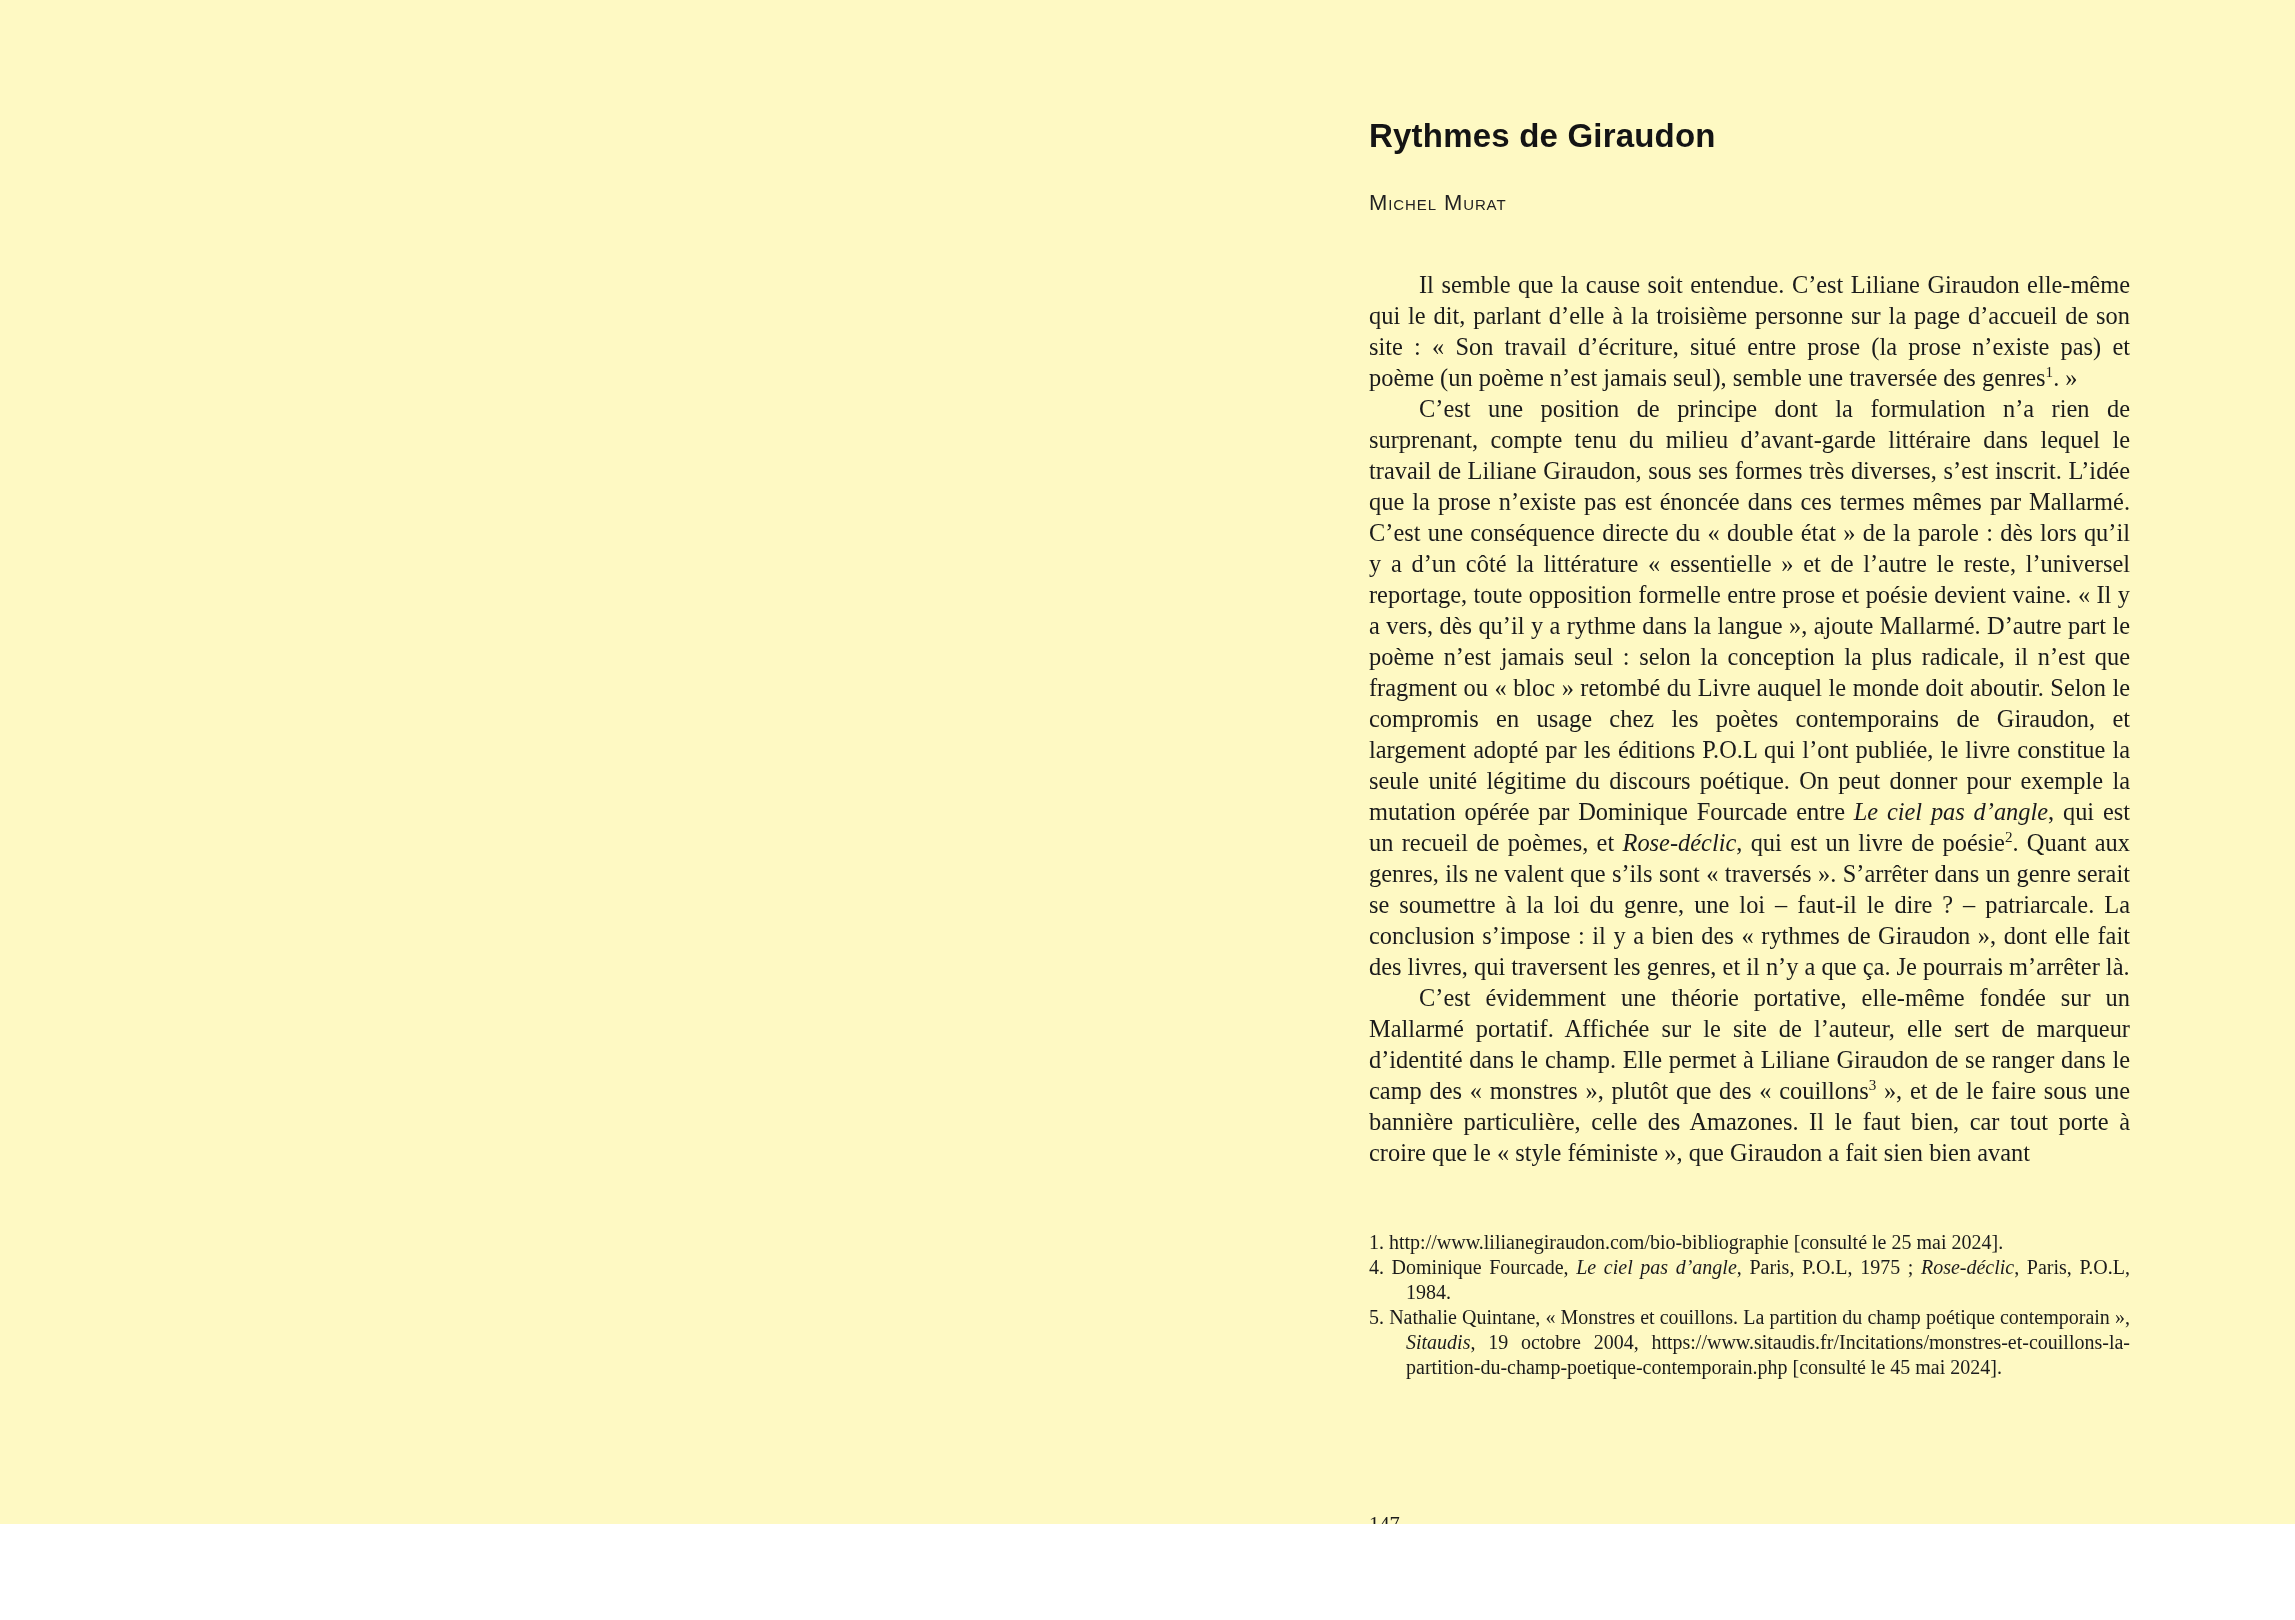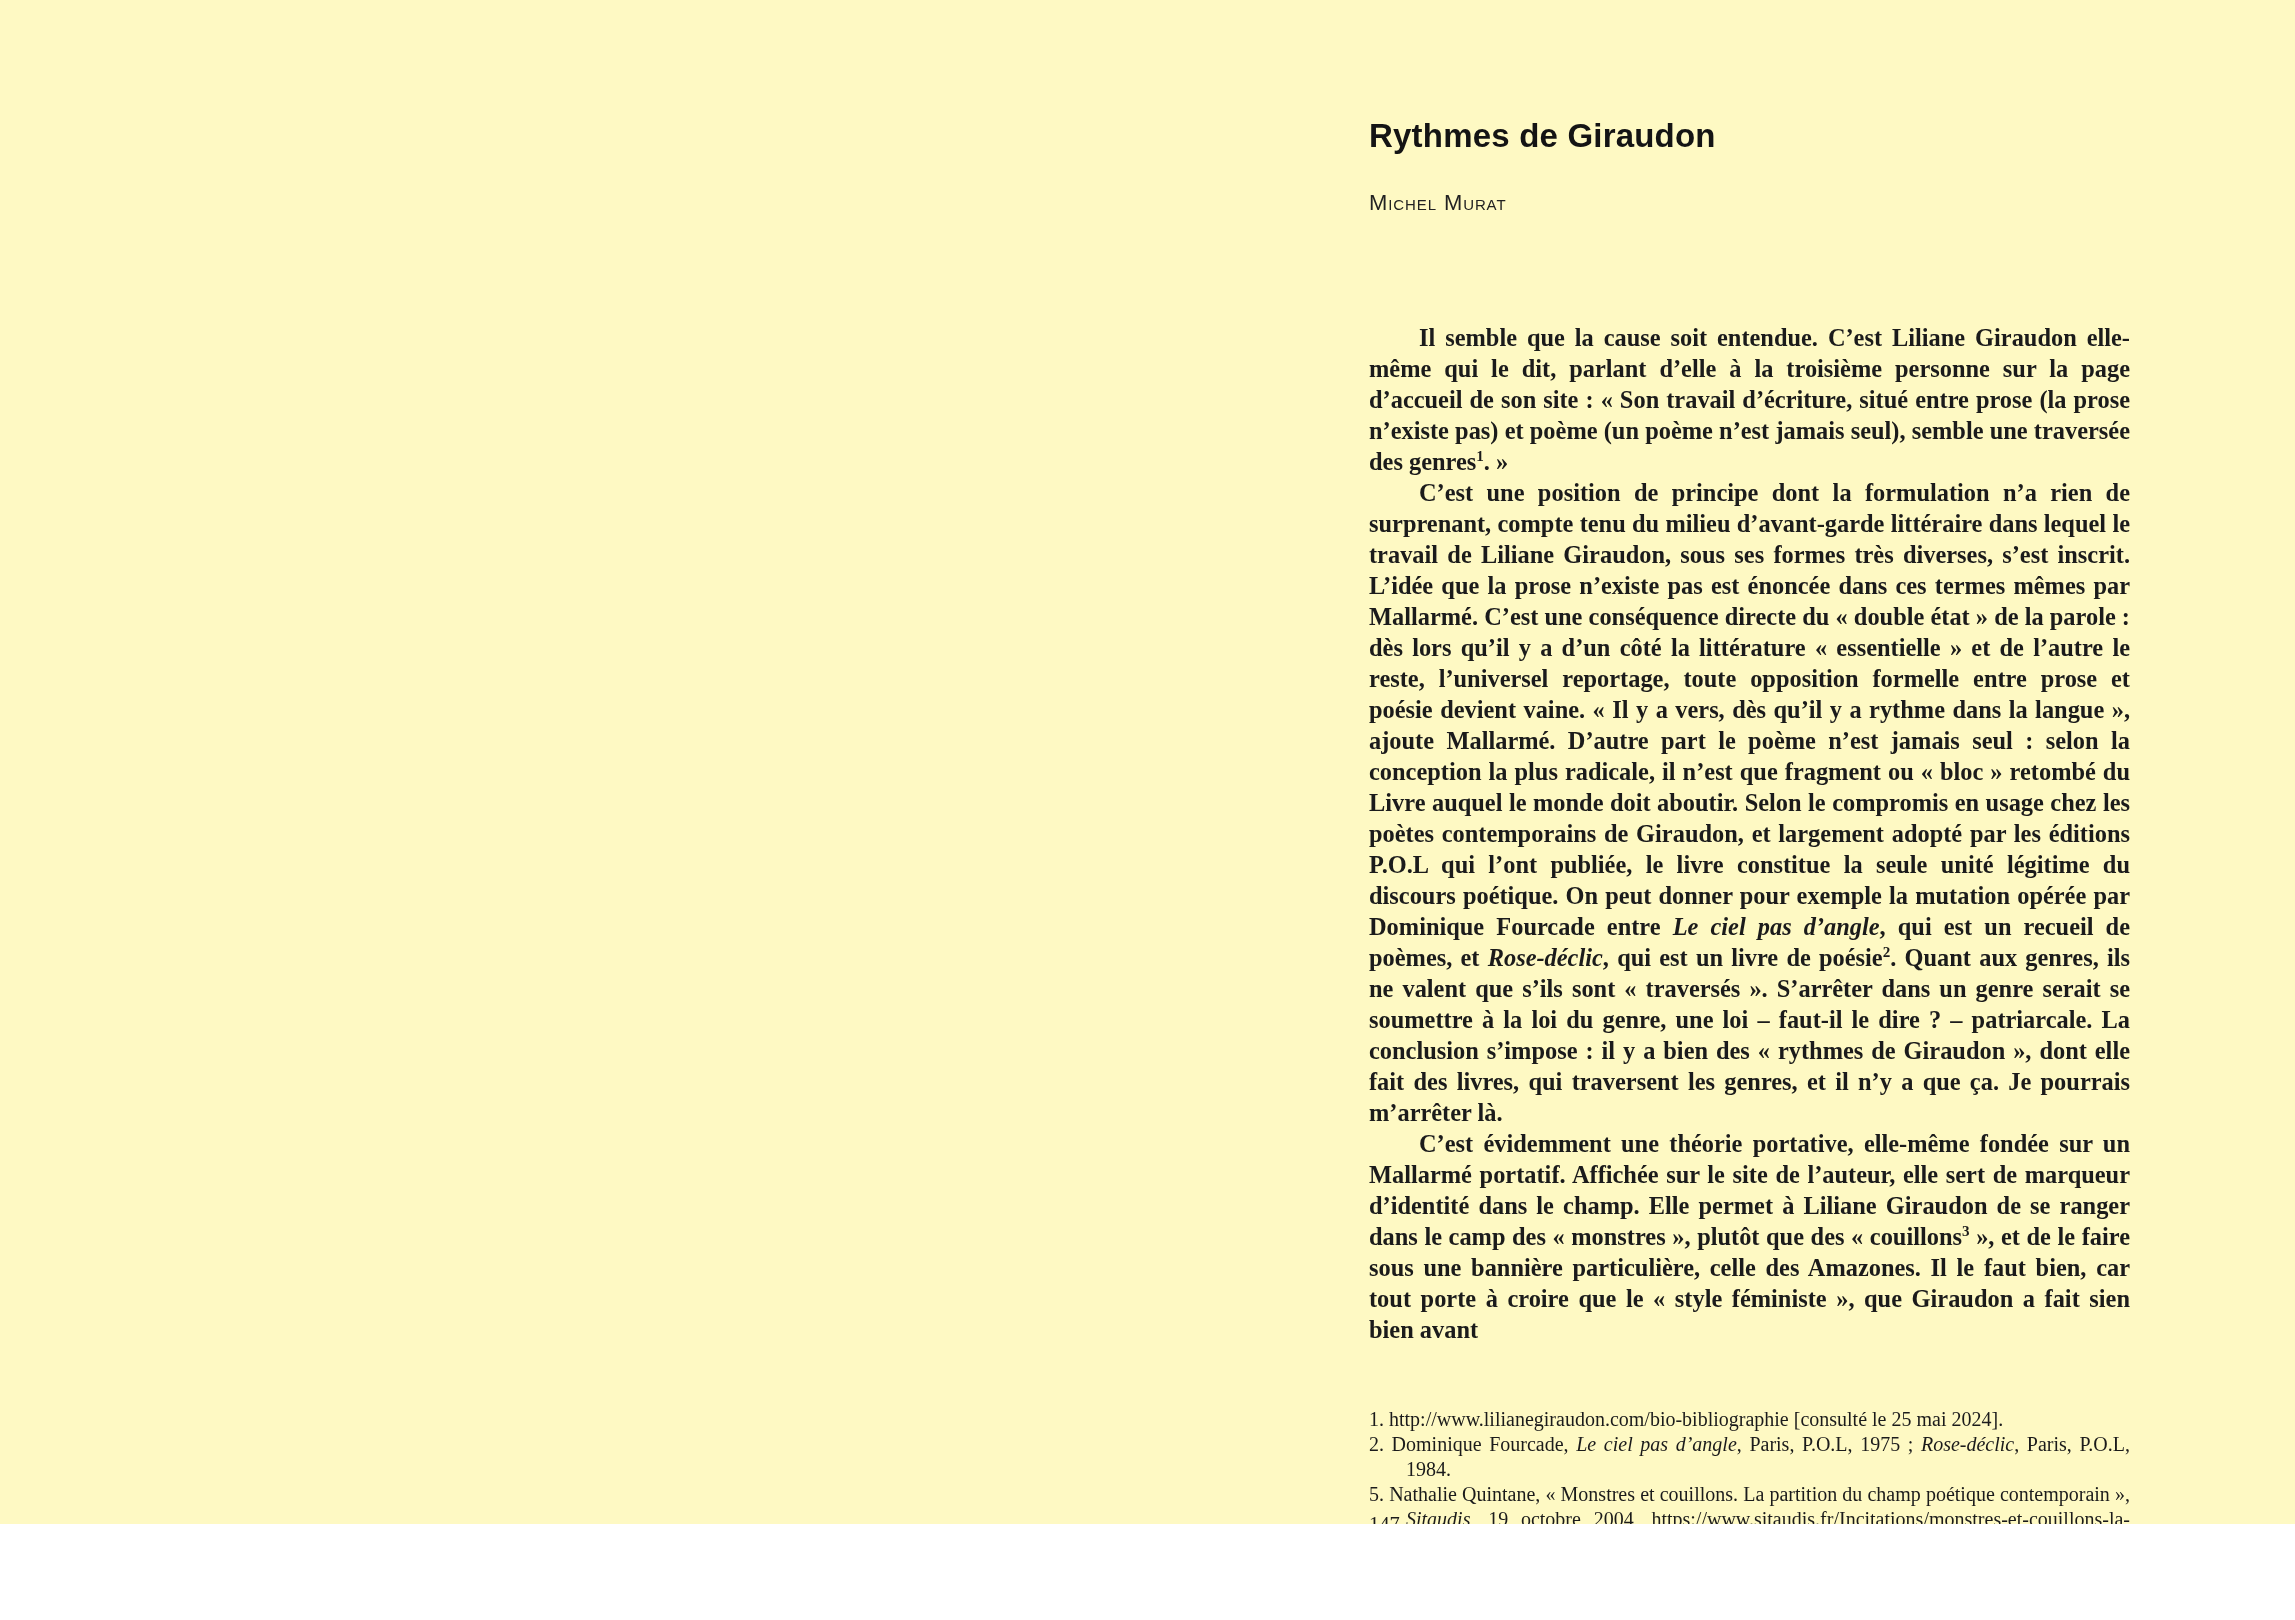--- a/index.html
+++ b/index.html
@@ -35,26 +35,25 @@
     margin: 0;
     font-family: "Liberation Sans", sans-serif;
     font-weight: 400;
     font-variant: small-caps;
     font-size: 22px;
     line-height: 1.1;
     letter-spacing: 0.9px;
     color: #222222;
   }
   .body-text {
-    margin-top: 107px;
+    margin-top: 54px;
     font-size: 24.4px;
     line-height: 31px;
     text-align: justify;
     hyphens: auto;
-    font-weight: bold;
     -webkit-hyphens: auto;
   }
   .body-text p {
     margin: 0;
     text-indent: 50px;
   }
   .footnotes {
     margin-top: 62px;
     font-size: 20px;
     line-height: 25px;
@@ -90,21 +89,21 @@
     <div class="article-author">Michel Murat</div>
 
     <div class="body-text">
       <p><span>Il semble que la cause soit entendue. C’est Liliane Giraudon elle-même qui le dit, parlant d’elle à la troisième personne sur la page d’accueil de son site : « Son travail d’écriture, situé entre prose (la prose n’existe pas) et poème (un poème n’est jamais seul), semble une traversée des genres</span><span class="sup">1</span><span>. »</span></p>
       <p><span>C’est une position de principe dont la formulation n’a rien de surprenant, compte tenu du milieu d’avant-garde littéraire dans lequel le travail de Liliane Giraudon, sous ses formes très diverses, s’est inscrit. L’idée que la prose n’existe pas est énoncée dans ces termes mêmes par Mallarmé. C’est une conséquence directe du « double état » de la parole : dès lors qu’il y a d’un côté la littérature « essentielle » et de l’autre le reste, l’universel reportage, toute opposition formelle entre prose et poésie devient vaine. « Il y a vers, dès qu’il y a rythme dans la langue », ajoute Mallarmé. D’autre part le poème n’est jamais seul : selon la conception la plus radicale, il n’est que fragment ou « bloc » retombé du Livre auquel le monde doit aboutir. Selon le compromis en usage chez les poètes contemporains de Giraudon, et largement adopté par les éditions P.O.L qui l’ont publiée, le livre constitue la seule unité légitime du discours poétique. On peut donner pour exemple la mutation opérée par Dominique Fourcade entre </span><span class="it">Le ciel pas d’angle</span><span>, qui est un recueil de poèmes, et </span><span class="it">Rose-déclic</span><span>, qui est un livre de poésie</span><span class="sup">2</span><span>. Quant aux genres, ils ne valent que s’ils sont « traversés ». S’arrêter dans un genre serait se soumettre à la loi du genre, une loi – faut-il le dire ? – patriarcale. La conclusion s’impose : il y a bien des « rythmes de Giraudon », dont elle fait des livres, qui traversent les genres, et il n’y a que ça. Je pourrais m’arrêter là.</span></p>
       <p><span>C’est évidemment une théorie portative, elle-même fondée sur un Mallarmé portatif. Affichée sur le site de l’auteur, elle sert de marqueur d’identité dans le champ. Elle permet à Liliane Giraudon de se ranger dans le camp des « monstres », plutôt que des « couillons</span><span class="sup">3</span><span> », et de le faire sous une bannière particulière, celle des Amazones. Il le faut bien, car tout porte à croire que le « style féministe », que Giraudon a fait sien bien avant</span></p>
     </div>
 
     <div class="footnotes">
       <div class="footnote"><span>1. http://www.lilianegiraudon.com/bio-bibliographie [consulté le 25 mai 2024].</span></div>
-      <div class="footnote"><span>2. Dominique Fourcade, </span><span class="it">Le ciel pas d’angle</span><span>, Paris, P.O.L, 1975 ; </span><span class="it">Rose-déclic</span><span>, Paris, P.O.L, 1984.</span></div>
+      <div class="footnote"><span>4. Dominique Fourcade, </span><span class="it">Le ciel pas d’angle</span><span>, Paris, P.O.L, 1975 ; </span><span class="it">Rose-déclic</span><span>, Paris, P.O.L, 1984.</span></div>
       <div class="footnote"><span>5. Nathalie Quintane, « Monstres et couillons. La partition du champ poétique contemporain », </span><span class="it">Sitaudis</span><span>, 19 octobre 2004, https://www.sitaudis.fr/Incitations/monstres-et-couillons-la-partition-du-champ-poetique-contemporain.php [consulté le 45 mai 2024].</span></div>
     </div>
 
   </div>
 
   <div class="page-number">147</div>
 </div>
 
 
 </body></html>

